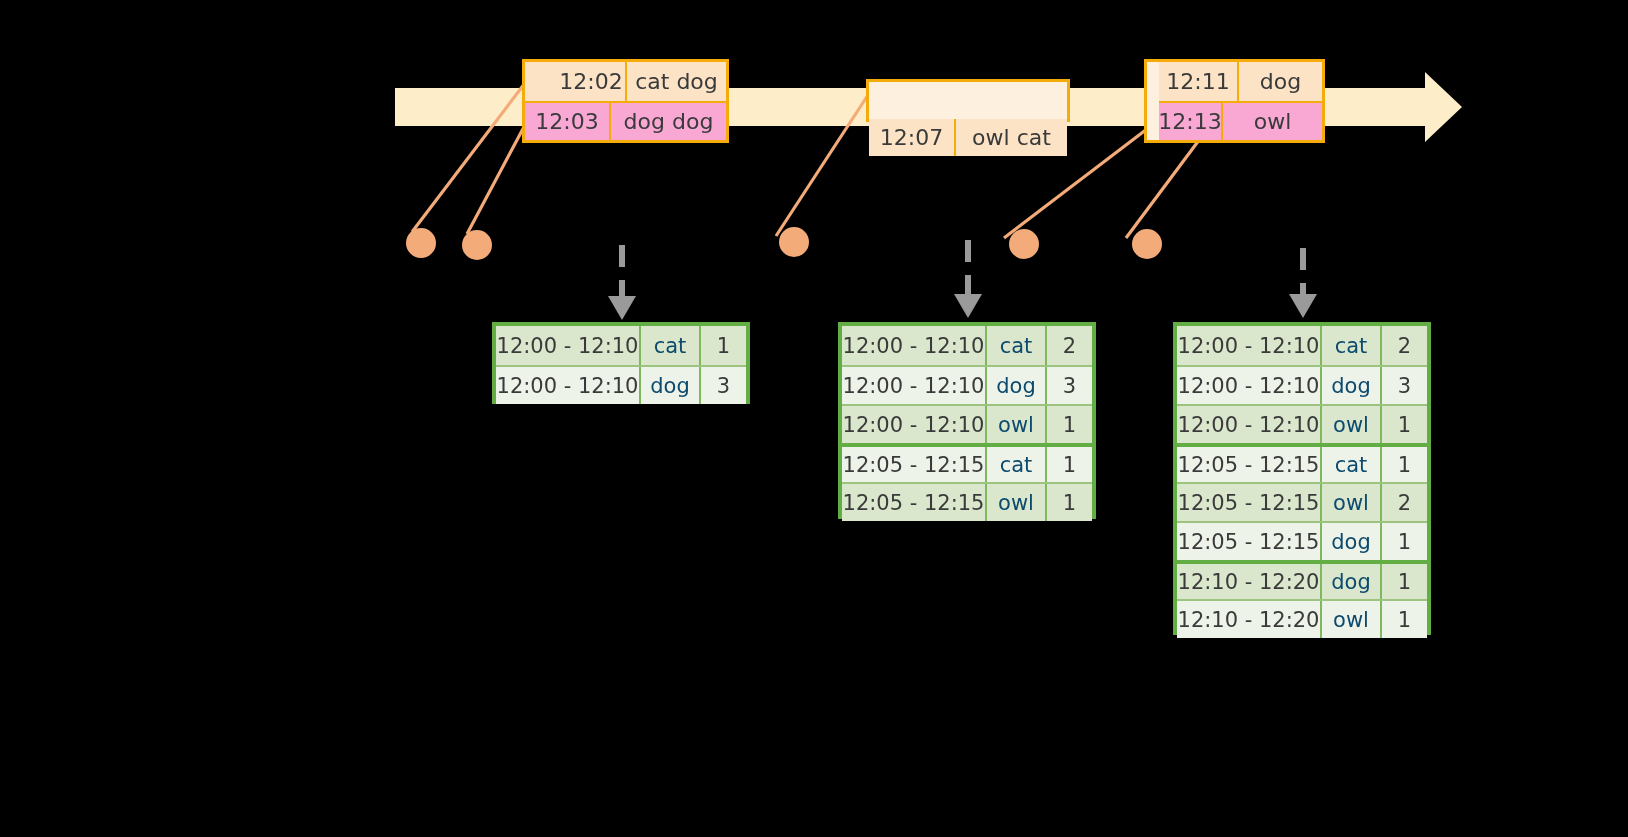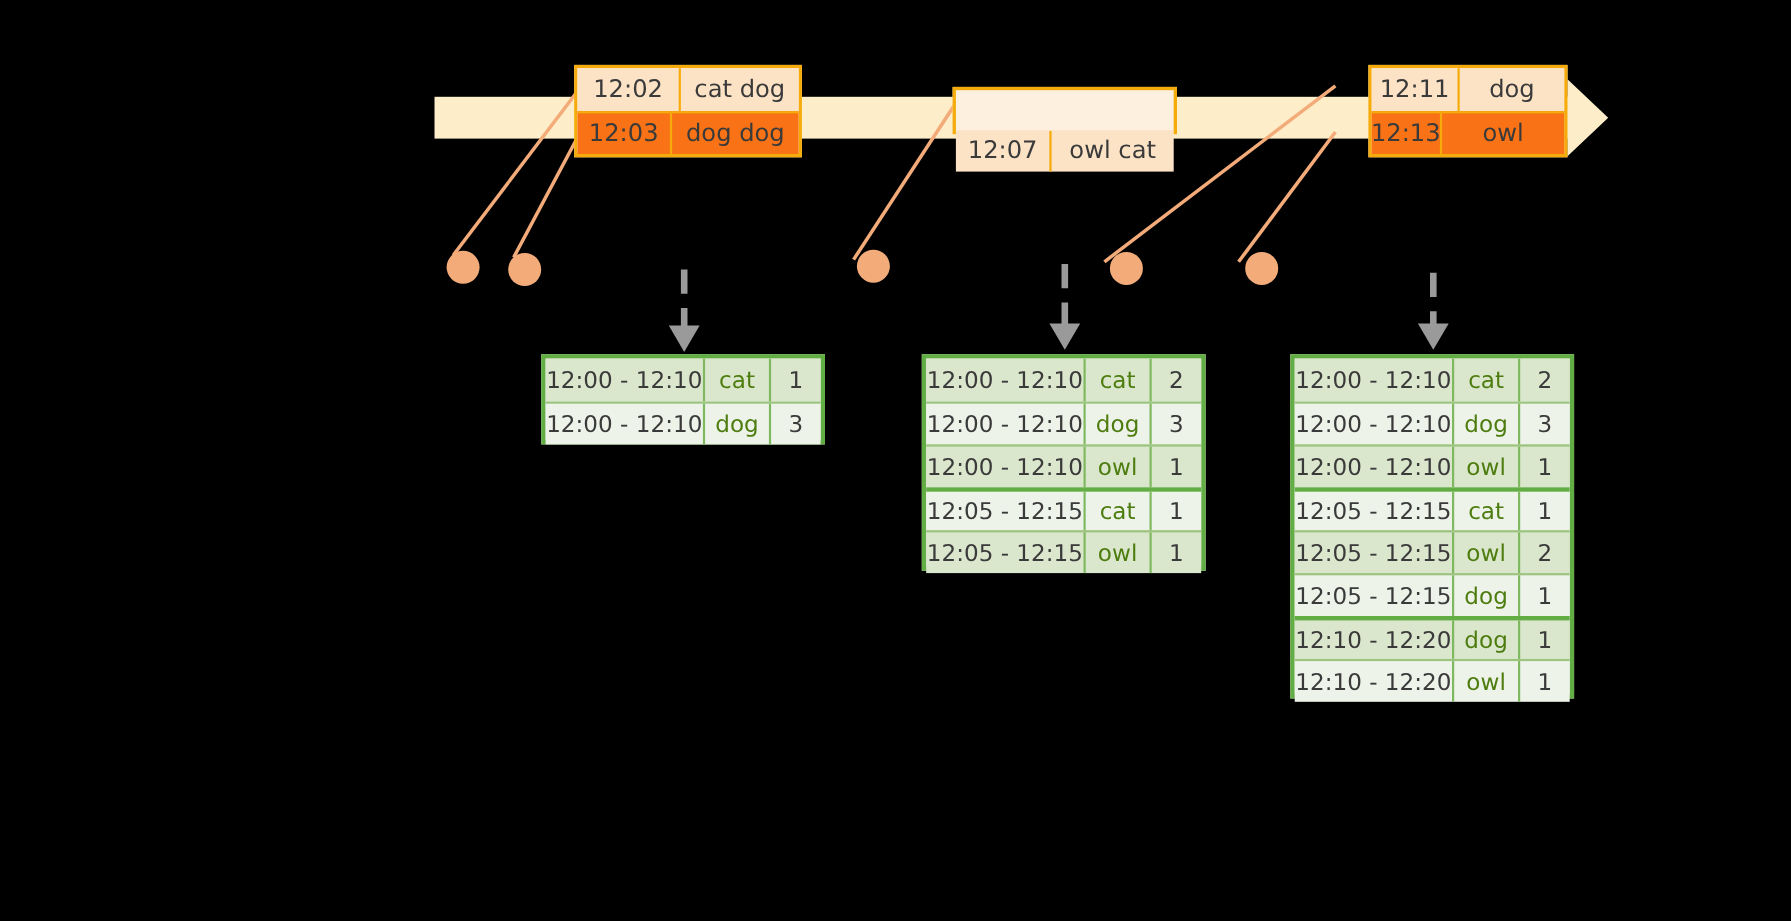--- a/index.html
+++ b/index.html
@@ -17,21 +17,21 @@
     border:3px solid #f5ab09;
     box-sizing:border-box;
     background:#fdf0df;
   }
   .evt-row{
     display:flex;
     height:39px;
     box-sizing:border-box;
   }
   .evt-row.r0{background:#fce3c6;}
-  .evt-row.r1{background:#f97316;border-top:2px solid #f5ab09;}
+  .evt-row.r1{background:#f9a8d4;border-top:2px solid #f5ab09;}
   .evt-time{
     display:flex;align-items:center;justify-content:center;
     border-right:2px solid #f5ab09;
     box-sizing:border-box;
     font-size:22px;color:#3a3a3a;
   }
   .evt-val{
     display:flex;align-items:center;justify-content:center;
     box-sizing:border-box;
     font-size:22px;color:#3a3a3a;
@@ -57,21 +57,21 @@
   .agg-c0{
     display:flex;align-items:center;justify-content:center;
     border-right:2px solid #7fb95f;
     box-sizing:border-box;
     font-size:21px;color:#3a3a3a;
   }
   .agg-c1{
     display:flex;align-items:center;justify-content:center;
     border-right:2px solid #7fb95f;
     box-sizing:border-box;
-    font-size:21px;color:#4d7c0f;
+    font-size:21px;color:#0c4a6e;
   }
   .agg-c2{
     display:flex;align-items:center;justify-content:center;
     box-sizing:border-box;
     font-size:21px;color:#3a3a3a;
   }
 </style>
 </head>
 <body>
 
@@ -106,37 +106,37 @@
     </g>
     <g fill="#9a9a9a">
       <polygon points="608,296 636,296 622,320"></polygon>
       <polygon points="954,294 982,294 968,318"></polygon>
       <polygon points="1289,294 1317,294 1303,318"></polygon>
     </g>
   </svg>
 
   <div class="evt-box" style="left:522px;top:59px;width:207px;height:84px;">
     <div class="evt-row r0">
-      <span class="evt-time" style="width:94px;">12:02</span>
+      <span class="evt-time" style="width:70px;margin-left:32px;">12:02</span>
       <span class="evt-val">cat dog</span>
     </div>
     <div class="evt-row r1">
       <span class="evt-time" style="width:86px;">12:03</span>
       <span class="evt-val">dog dog</span>
     </div>
   </div>
 
   <div class="evt-box" style="left:866px;top:79px;width:204px;height:43px;">
     <div class="evt-row r0" style="height:37px;margin-top:37px;">
       <span class="evt-time" style="width:87px;">12:07</span>
       <span class="evt-val">owl cat</span>
     </div>
   </div>
 
-  <div class="evt-box" style="left:1244px;top:59px;width:181px;height:84px;">
+  <div class="evt-box" style="left:1144px;top:59px;width:181px;height:84px;padding-left:12px;">
     <div class="evt-row r0">
       <span class="evt-time" style="width:80px;">12:11</span>
       <span class="evt-val">dog</span>
     </div>
     <div class="evt-row r1">
       <span class="evt-time" style="width:64px;">12:13</span>
       <span class="evt-val">owl</span>
     </div>
   </div>
 

